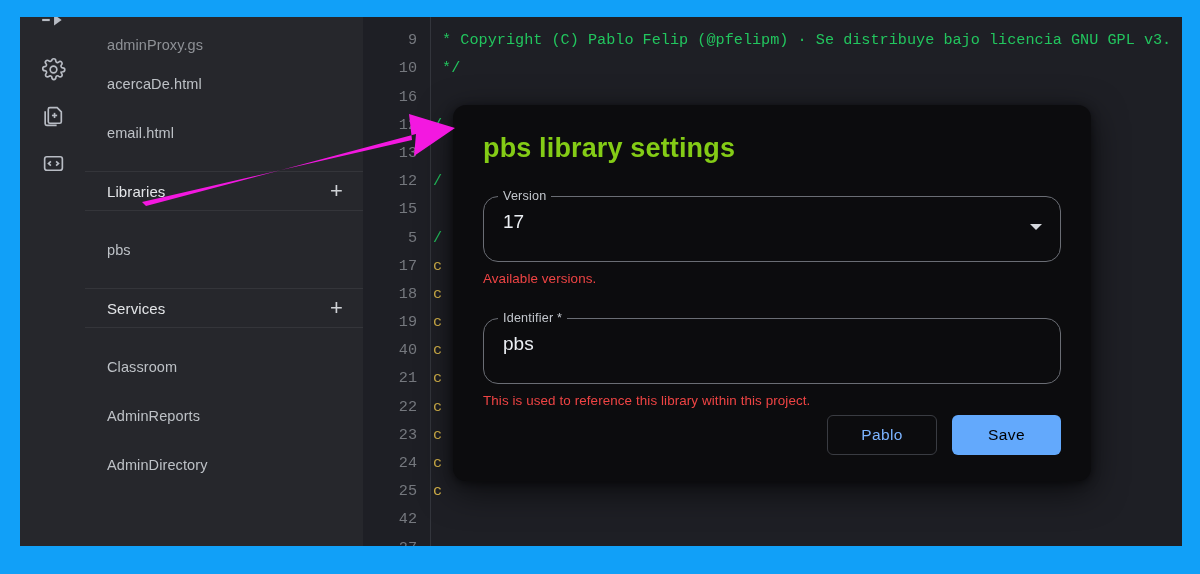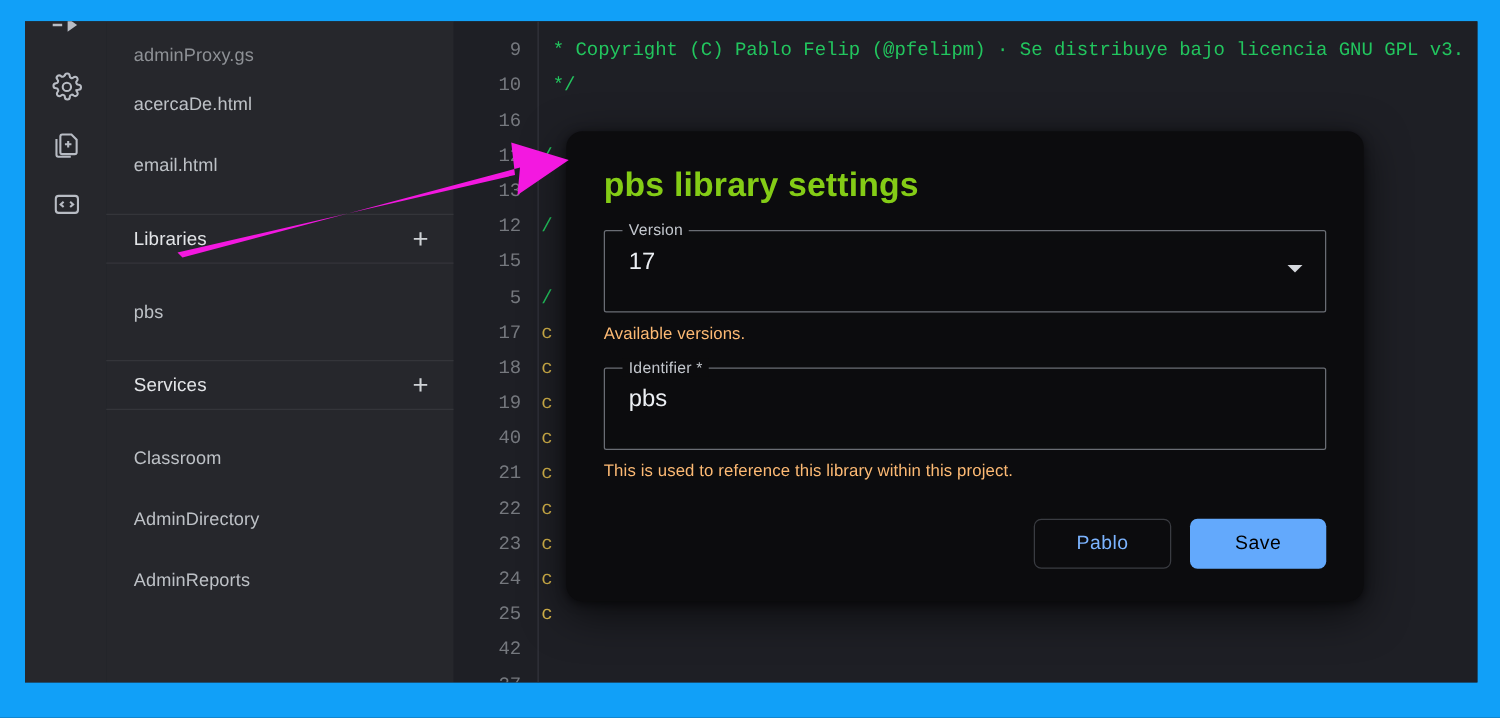--- a/index.html
+++ b/index.html
@@ -140,24 +140,24 @@
     font-size: 27px;
     font-weight: 700;
     letter-spacing: .15px;
     padding-top: 28px;
     padding-left: 0px;
   }
 
   
   .field {
     position: relative;
-    margin-top: 20px;
+    margin-top: 32px;
     height: 66px;
     border: 1px solid #6a6d74;
-    border-radius: 2px;
+    border-radius: 15px;
   }
   .field .legend {
     position: absolute;
     top: -8px;
     left: 14px;
     background: #0c0c0e;
     padding: 0 5px;
     color: #c3c7cd;
     font-size: 12.6px;
     letter-spacing: .2px;
@@ -173,21 +173,21 @@
     position: absolute;
     right: 18px;
     top: 27px;
     width: 0; height: 0;
     border-left: 6px solid transparent;
     border-right: 6px solid transparent;
     border-top: 6px solid #d6d9de;
   }
   .helper {
     margin-top: 9px;
-    color: #fdba74;
+    color: #ef4444;
     font-size: 13.4px;
     letter-spacing: .1px;
   }
 
   #dialog-actions {
     position: absolute;
     right: 30px;
     bottom: 26px;
     display: flex;
     gap: 15px;
@@ -292,22 +292,22 @@
       <div class="tree-gap"></div>
 
       <div class="tree-row section">
         <span>Services</span>
         <span class="plus">+</span>
       </div>
 
       <div class="tree-gap"></div>
 
       <div class="tree-row">Classroom</div>
+      <div class="tree-row">AdminReports</div>
       <div class="tree-row">AdminDirectory</div>
-      <div class="tree-row">AdminReports</div>
     </div>
 
     <div id="editor">
       <div id="gutter">
         <div id="gutter-inner">
             <div class="cl">8</div>
             <div class="cl">9</div>
             <div class="cl">10</div>
             <div class="cl">16</div>
             <div class="cl">12</div>

